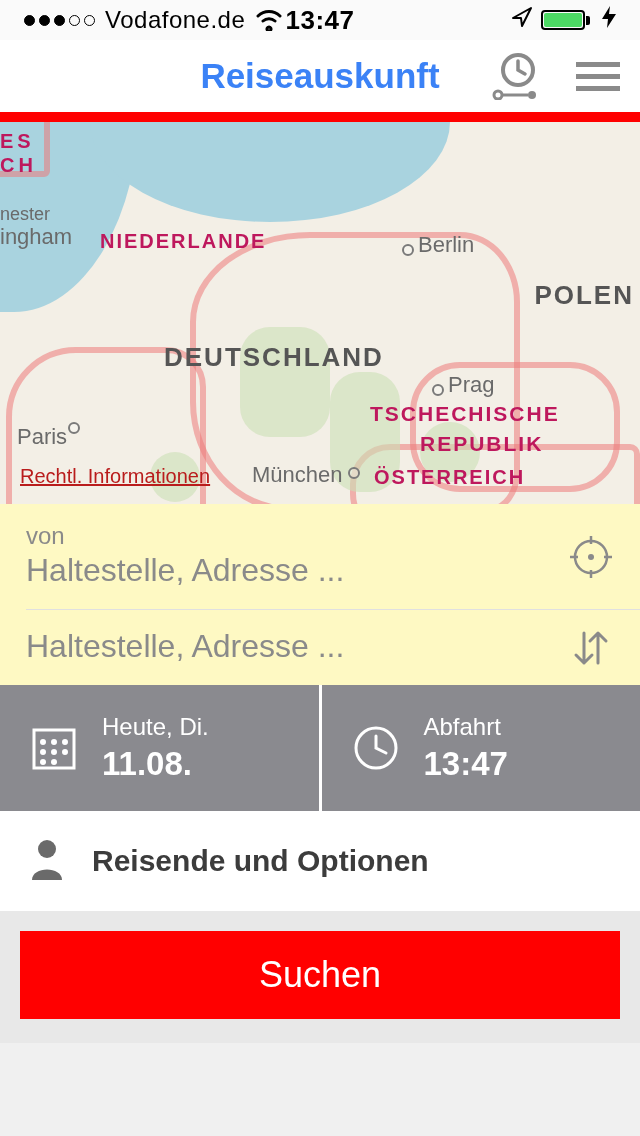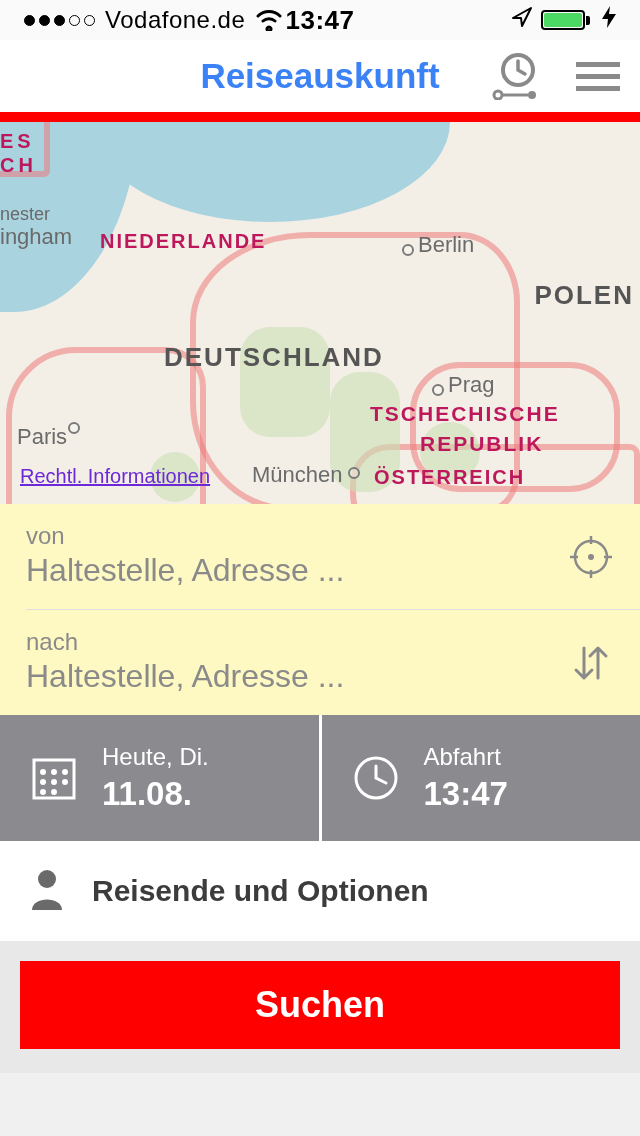--- a/index.html
+++ b/index.html
@@ -46,21 +46,21 @@
     .g1 { left: 240px; top: 205px; width: 90px; height: 110px; }
     .g2 { left: 330px; top: 250px; width: 70px; height: 120px; }
     .g3 { left: 420px; top: 300px; width: 60px; height: 60px; }
     .g4 { left: 150px; top: 330px; width: 50px; height: 50px; }
 
     .city-dot { position: absolute; width: 12px; height: 12px; border: 2px solid #7a7a7a; border-radius: 50%; background: rgba(255,255,255,.3); }
     .map-label { position: absolute; font-weight: 700; color: #be185d; letter-spacing: 2px; white-space: nowrap; }
     .country-big { font-size: 26px; color: #555; }
     .country-med { font-size: 20px; }
     .city-label { position: absolute; font-weight: 400; color: #6a6a6a; font-size: 22px; }
-    .legal { position: absolute; bottom: 16px; left: 20px; font-size: 20px; color: #6d28d9; text-decoration: underline; }
+    .legal { position: absolute; bottom: 16px; left: 20px; font-size: 20px; color: #b91c1c; text-decoration: underline; }
 
     
     .form { background: #fef9c3; }
     .row { padding: 18px 26px 20px; position: relative; }
     .row + .row { border-top: 1px solid #e0e0e0; margin-left: 26px; padding-left: 0; }
     .row + .row .row-inner { padding-right: 26px; }
     .mini-label { color: #8a8a8a; font-size: 24px; margin-bottom: 2px; }
     .ph { color: #8a8a8a; font-size: 32px; }
     .row-icon { position: absolute; right: 26px; top: 50%; transform: translateY(-50%); }
     .row-icon svg { display: block; }
@@ -73,21 +73,21 @@
     .dt-text { color: #fff; }
     .dt-top { font-size: 24px; font-weight: 400; }
     .dt-bottom { font-size: 33px; font-weight: 700; margin-top: 4px; }
 
     
     .options { background: #fff; height: 100px; display: flex; align-items: center; gap: 26px; padding: 0 28px; }
     .options-text { font-size: 30px; font-weight: 700; color: #3c3c3c; }
 
     
     .search-wrap { background: #e8e8e8; padding: 20px 20px 24px; }
-    .search-btn { background: #ff0000; color: #fff; font-size: 36px; font-weight: 700; height: 88px; display: flex; align-items: center; justify-content: center; border: none; width: 100%; cursor: pointer; }
+    .search-btn { background: #ff0000; color: #fff; font-size: 36px; font-weight: 400; height: 88px; display: flex; align-items: center; justify-content: center; border: none; width: 100%; cursor: pointer; }
   </style>
 </head>
 <body>
 
 <div class="status-bar">
   <div class="status-left">
     <span class="dots">
       <span class="dot fill"></span>
         <span class="dot fill"></span>
         <span class="dot fill"></span>
@@ -189,21 +189,20 @@
         <circle cx="23" cy="23" r="3" fill="#8a8a8a"></circle>
         <line x1="23" y1="2" x2="23" y2="10" stroke="#8a8a8a" stroke-width="2.5"></line>
         <line x1="23" y1="36" x2="23" y2="44" stroke="#8a8a8a" stroke-width="2.5"></line>
         <line x1="2" y1="23" x2="10" y2="23" stroke="#8a8a8a" stroke-width="2.5"></line>
         <line x1="36" y1="23" x2="44" y2="23" stroke="#8a8a8a" stroke-width="2.5"></line>
       </svg>
     </span>
   </div>
   <div class="row">
     <div class="row-inner">
-      <div class="mini-label">nach</div>
       <div class="ph">Haltestelle, Adresse ...</div>
     </div>
     <span class="row-icon">
       <svg width="46" height="46" viewBox="0 0 46 46" stroke="#8a8a8a" stroke-width="3" fill="none" stroke-linecap="round" stroke-linejoin="round">
         <path d="M16 8 L16 38 M16 38 L8 30 M16 38 L24 30"></path>
         <path d="M30 38 L30 8 M30 8 L22 16 M30 8 L38 16"></path>
       </svg>
     </span>
   </div>
 </div>

